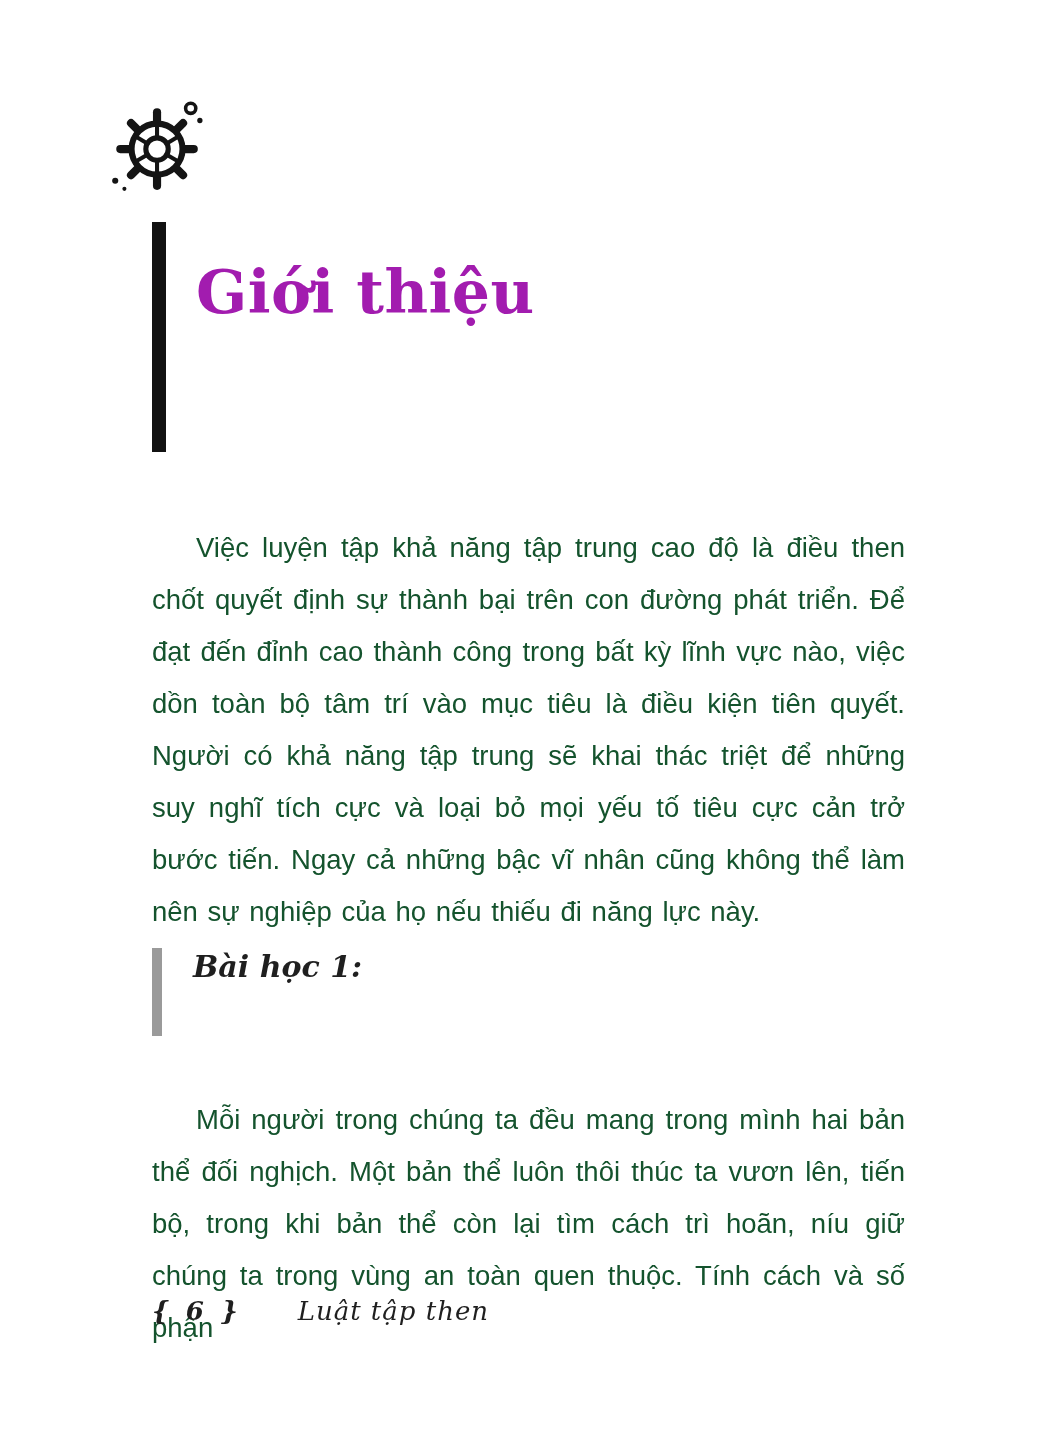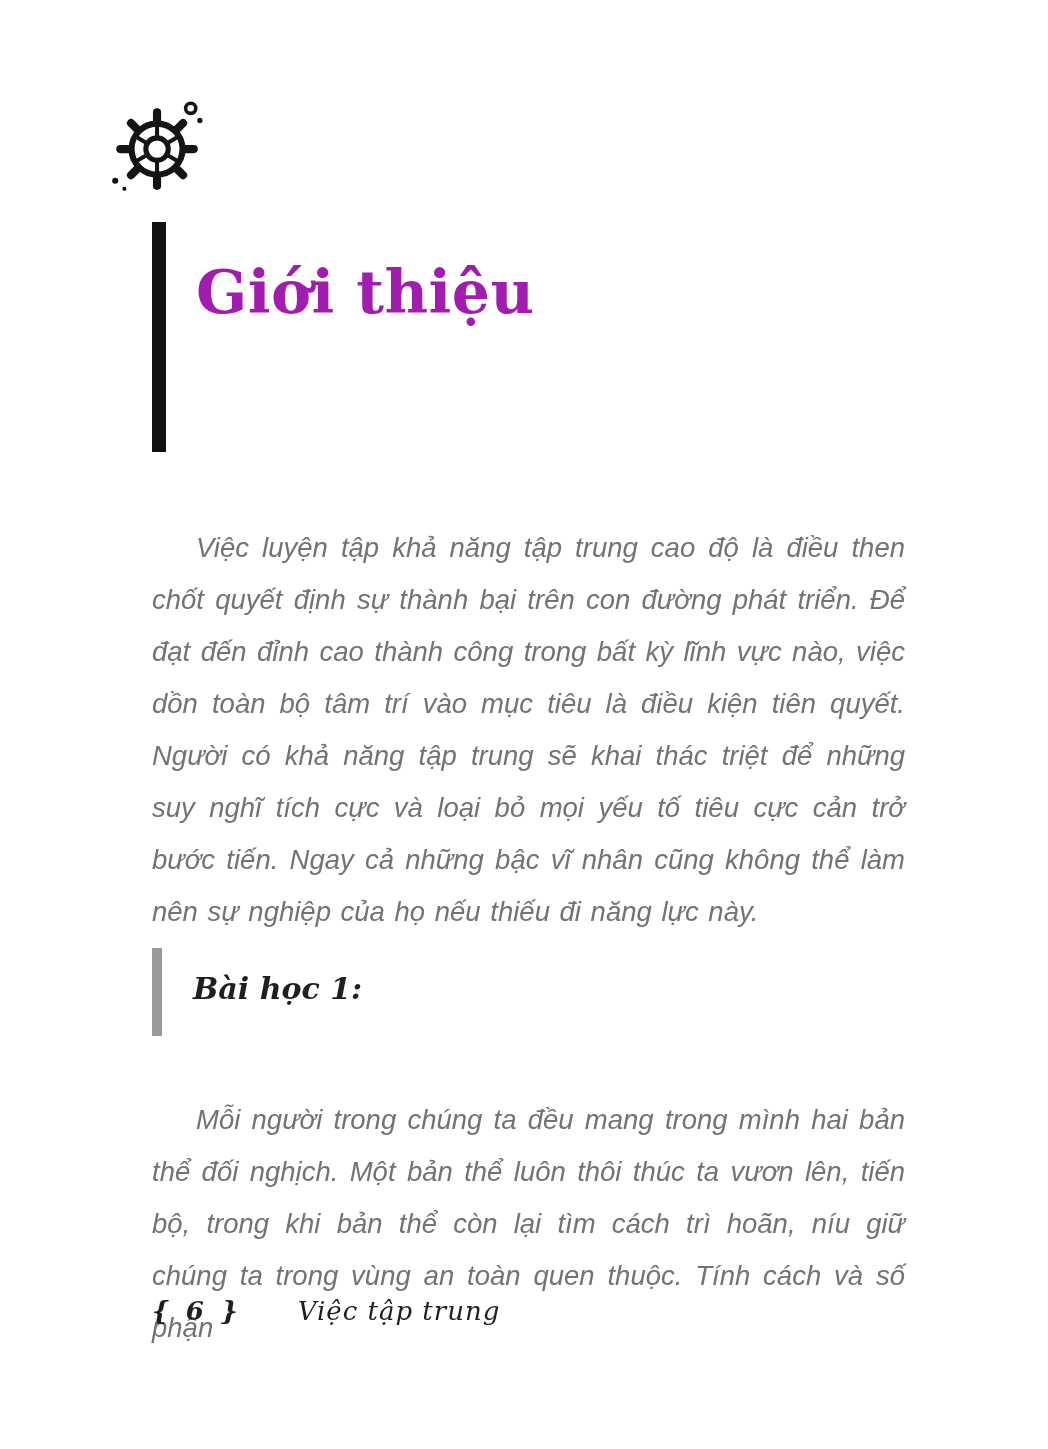--- a/index.html
+++ b/index.html
@@ -44,32 +44,30 @@
     line-height: 1.2;
   }
   .para {
     position: absolute;
     left: 152px;
     width: 753px;
     font-size: 27.5px;
     line-height: 52px;
     text-align: justify;
     text-indent: 44px;
-    color: #737373;
+    color: #14532d;
     word-spacing: 2px;
-    font-style: italic;
   }
   .p1 { top: 494px; }
   .p2 { top: 1066px; }
   .lesson {
     position: absolute;
     left: 152px;
     top: 942px;
     display: flex;
-    align-items: center;
   }
   .lesson-rule {
     width: 10px;
     height: 88px;
     margin-top: 6px;
     background: #9a9a9a;
     flex: 0 0 auto;
   }
   .lesson-text {
     margin-left: 31px;
@@ -152,16 +150,16 @@
     <div class="lesson-rule"></div>
     <div class="lesson-text">
       <div>Bài học 1:</div>
     </div>
   </div>
 
   <p class="para p2">Mỗi người trong chúng ta đều mang trong mình hai bản thể đối nghịch. Một bản thể luôn thôi thúc ta vươn lên, tiến bộ, trong khi bản thể còn lại tìm cách trì hoãn, níu giữ chúng ta trong vùng an toàn quen thuộc. Tính cách và số phận</p>
 
   <div class="footer">
     <span class="num">{ 6 }</span>
-    <span class="book">Việc tập trung</span>
+    <span class="book">Luật tập then</span>
   </div>
 
 </div>
 
 </body></html>

